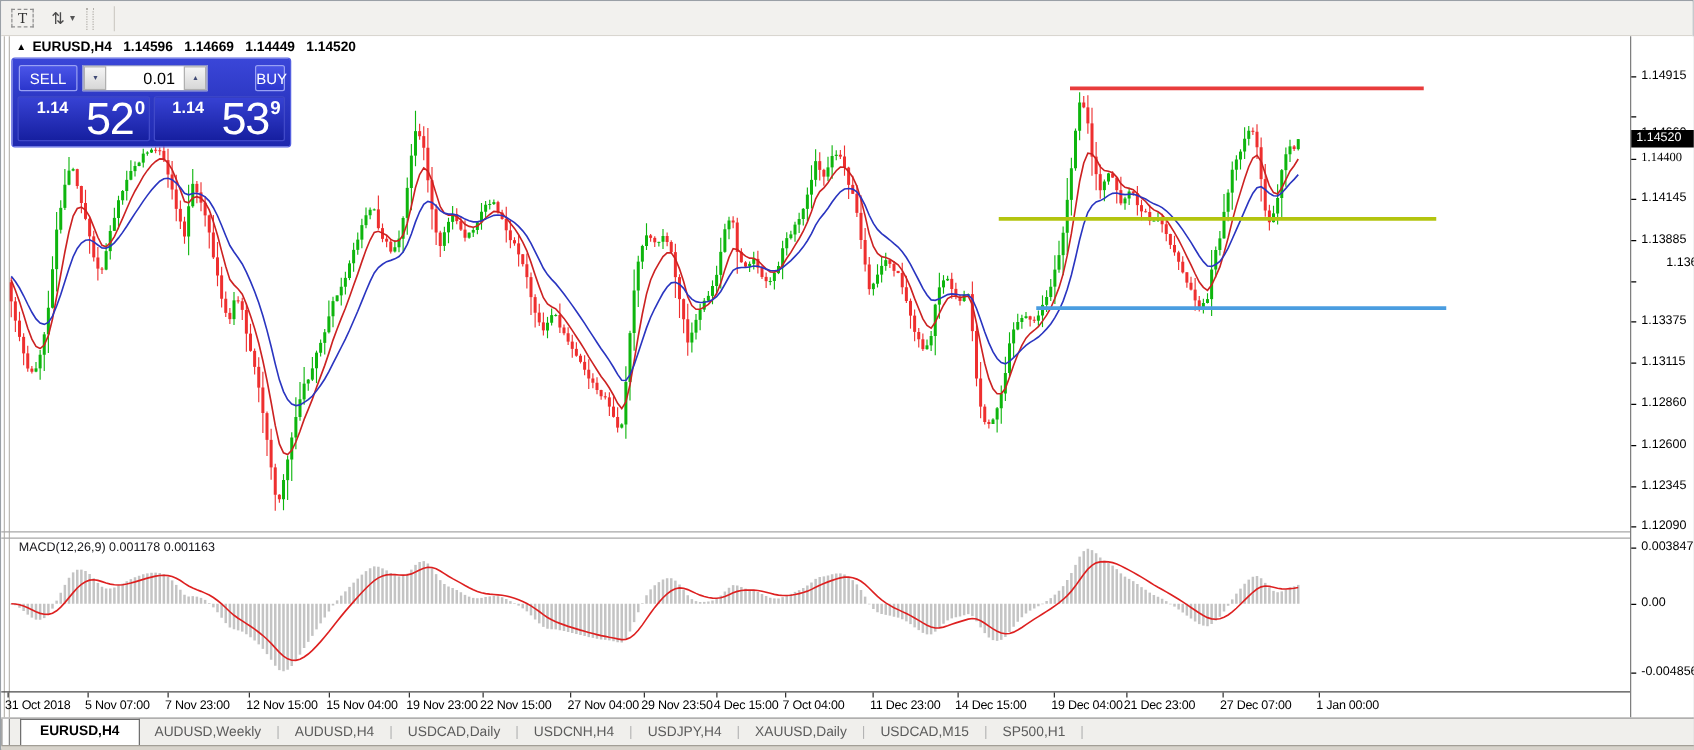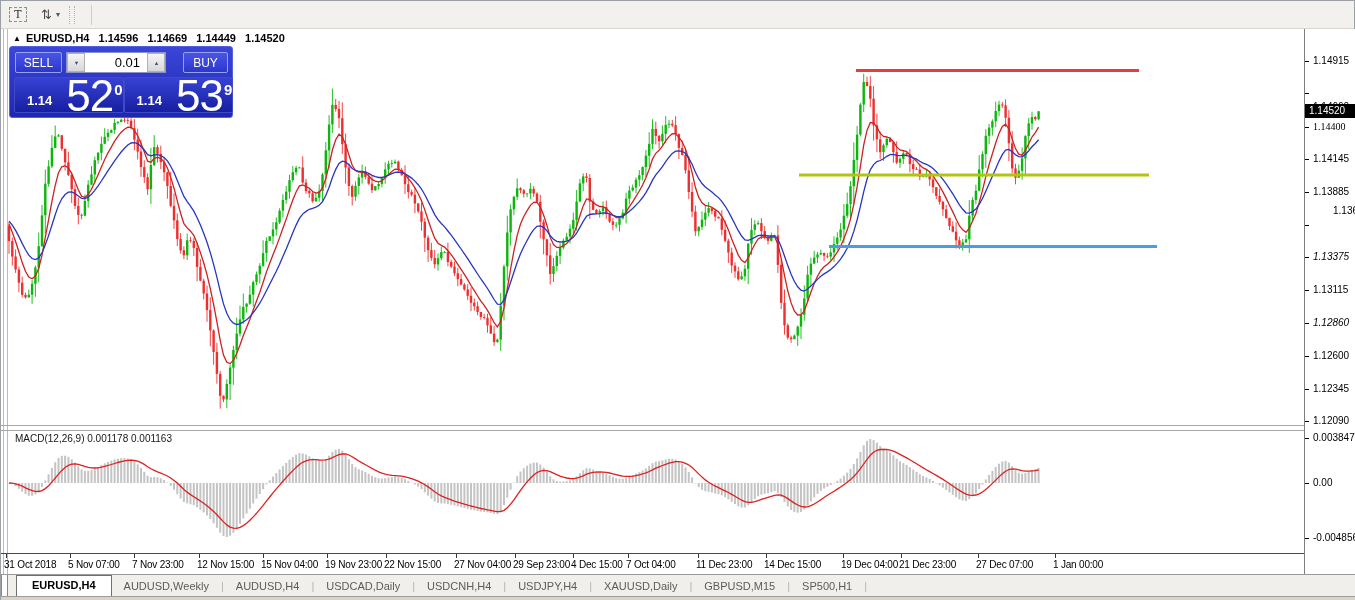--- a/index.html
+++ b/index.html
@@ -46,32 +46,32 @@
   .t-label{position:absolute;top:6px;font-size:10px;color:#000;white-space:nowrap;letter-spacing:-0.2px;}
 
   
   #tradepanel{position:absolute;left:8px;top:17px;width:222px;height:70px;border-radius:3px;
               background:linear-gradient(#3a46d8,#1e28ae);border:1px solid #5560e0;z-index:5;}
   .tp-row1{position:absolute;left:0;top:5px;width:100%;height:22px;}
   .tp-btn{position:absolute;top:0;height:21px;font-size:12px;color:#fff;font-family:"Liberation Sans",sans-serif;
           background:linear-gradient(#4a55e8,#2b36cc);border:1px solid #98a0f4;border-radius:2px;
           text-align:center;line-height:18px;padding:0;cursor:default;}
   .sell{left:5px;width:47px;}
-  .buy{right:4px;width:45px;}
+  .buy{right:4px;width:24px;}
   .tp-spin{position:absolute;left:56px;top:0;width:100px;height:21px;background:#fff;
            border:1px solid #8b92c8;box-sizing:border-box;display:flex;}
   .spin-btn{width:18px;background:linear-gradient(#f5f5f5,#d7d7d7);border:1px solid #b0b0b0;
             color:#404a75;font-size:7px;display:flex;align-items:center;justify-content:center;padding:0;}
   .spin-val{flex:1;font-size:13px;color:#000;text-align:right;padding-right:7px;line-height:19px;}
   .tp-row2{position:absolute;left:4px;right:4px;top:30px;height:36px;display:flex;}
   .tp-quote{flex:1;background:linear-gradient(#3742d4,#161fa0);border:1px solid #4049c8;border-radius:2px;
-            display:flex;align-items:flex-end;justify-content:center;color:#fff;padding-left:12px;}
+            display:flex;align-items:flex-start;justify-content:center;color:#fff;padding-left:12px;}
   .tp-div{width:3px;}
   .q-small{font-size:13px;font-weight:700;margin-bottom:4px;}
-  .q-big{font-size:44px;line-height:33px;margin-left:14px;letter-spacing:-1px;}
+  .q-big{font-size:36px;line-height:33px;margin-left:14px;letter-spacing:-1px;}
   .q-sup{font-size:15px;font-weight:700;margin-bottom:14px;margin-left:1px;}
 
   
   #tabbar{position:absolute;left:0;top:573px;width:1355px;height:22px;background:#f0efec;
           border-top:1px solid #9a9a9a;display:flex;align-items:center;box-sizing:border-box;}
   .tab-scroll{width:5px;height:21px;background:#fdfdfd;border-left:1px solid #8a8a8a;border-right:1px solid #8a8a8a;}
   .tab-active{height:20px;margin-left:8px;background:#fff;border:1px solid #6f6f6f;border-bottom:none;
               font-size:11px;font-weight:700;color:#000;padding:0 15px;line-height:19px;cursor:default;}
   .tab-item{font-size:11px;color:#5b5b5b;padding:0 12px;cursor:default;white-space:nowrap;}
   .tab-sep{color:#b4b4b4;font-size:11px;}
@@ -1104,25 +1104,25 @@
         <div class="pa-label" style="top: 72px;">1.14660</div>
         <div class="pa-tick" style="top: 98px;"></div>
         <div class="pa-label" style="top: 92px; font-family: Liberation Serif, serif;">1.14400</div>
         <div class="pa-tick" style="top: 130px;"></div>
         <div class="pa-label" style="top: 124px;">1.14145</div>
         <div class="pa-tick" style="top: 163px;"></div>
         <div class="pa-label" style="top: 157px;">1.13885</div>
         <div class="pa-tick" style="top: 196px;"></div>
         <div class="pa-label" style="top: 176px; margin-left: 20px;">1.13630</div>
         <div class="pa-tick" style="top: 228px;"></div>
-        <div class="pa-label" style="top: 222px; font-style: italic;">1.13375</div>
+        <div class="pa-label" style="top: 222px;">1.13375</div>
         <div class="pa-tick" style="top: 261px;"></div>
         <div class="pa-label" style="top: 255px;">1.13115</div>
         <div class="pa-tick" style="top: 294px;"></div>
-        <div class="pa-label" style="top: 288px; font-style: italic;">1.12860</div>
+        <div class="pa-label" style="top: 288px;">1.12860</div>
         <div class="pa-tick" style="top: 327px;"></div>
         <div class="pa-label" style="top: 321px;">1.12600</div>
         <div class="pa-tick" style="top: 360px;"></div>
         <div class="pa-label" style="top: 354px;">1.12345</div>
         <div class="pa-tick" style="top: 392px;"></div>
         <div class="pa-label" style="top: 386px;">1.12090</div>
         <div class="pa-tick" style="top: 409px;"></div>
         <div class="pa-label" style="top: 403px;">0.003847</div>
         <div class="pa-tick" style="top: 454px;"></div>
         <div class="pa-label" style="top: 448px;">0.00</div>
@@ -1141,21 +1141,21 @@
         <div class="t-label" style="left: 196px;">12 Nov 15:00</div>
         <div class="t-tick" style="left: 262px;"></div>
         <div class="t-label" style="left: 260px;">15 Nov 04:00</div>
         <div class="t-tick" style="left: 326px;"></div>
         <div class="t-label" style="left: 324px;">19 Nov 23:00</div>
         <div class="t-tick" style="left: 385px;"></div>
         <div class="t-label" style="left: 383px;">22 Nov 15:00</div>
         <div class="t-tick" style="left: 455px;"></div>
         <div class="t-label" style="left: 453px;">27 Nov 04:00</div>
         <div class="t-tick" style="left: 514px;"></div>
-        <div class="t-label" style="left: 512px;">29 Sep 23:00</div>
+        <div class="t-label" style="left: 512px;">29 Nov 23:50</div>
         <div class="t-tick" style="left: 572px;"></div>
         <div class="t-label" style="left: 570px;">4 Dec 15:00</div>
         <div class="t-tick" style="left: 627px;"></div>
         <div class="t-label" style="left: 625px;">7 Oct 04:00</div>
         <div class="t-tick" style="left: 697px;"></div>
         <div class="t-label" style="left: 695px;">11 Dec 23:00</div>
         <div class="t-tick" style="left: 765px;"></div>
         <div class="t-label" style="left: 763px;">14 Dec 15:00</div>
         <div class="t-tick" style="left: 842px;"></div>
         <div class="t-label" style="left: 840px;">19 Dec 04:00</div>
@@ -1177,20 +1177,20 @@
         <span class="tab-item">AUDUSD,H4</span>
         <span class="tab-sep">|</span>
         <span class="tab-item">USDCAD,Daily</span>
         <span class="tab-sep">|</span>
         <span class="tab-item">USDCNH,H4</span>
         <span class="tab-sep">|</span>
         <span class="tab-item">USDJPY,H4</span>
         <span class="tab-sep">|</span>
         <span class="tab-item">XAUUSD,Daily</span>
         <span class="tab-sep">|</span>
-        <span class="tab-item">GBPUSD,M15</span>
+        <span class="tab-item">USDCAD,M15</span>
         <span class="tab-sep">|</span>
         <span class="tab-item">SP500,H1</span>
         <span class="tab-sep">|</span>
       </span>
   </div>
   <div id="statusstrip"></div>
 </div>
 
 </body></html>

